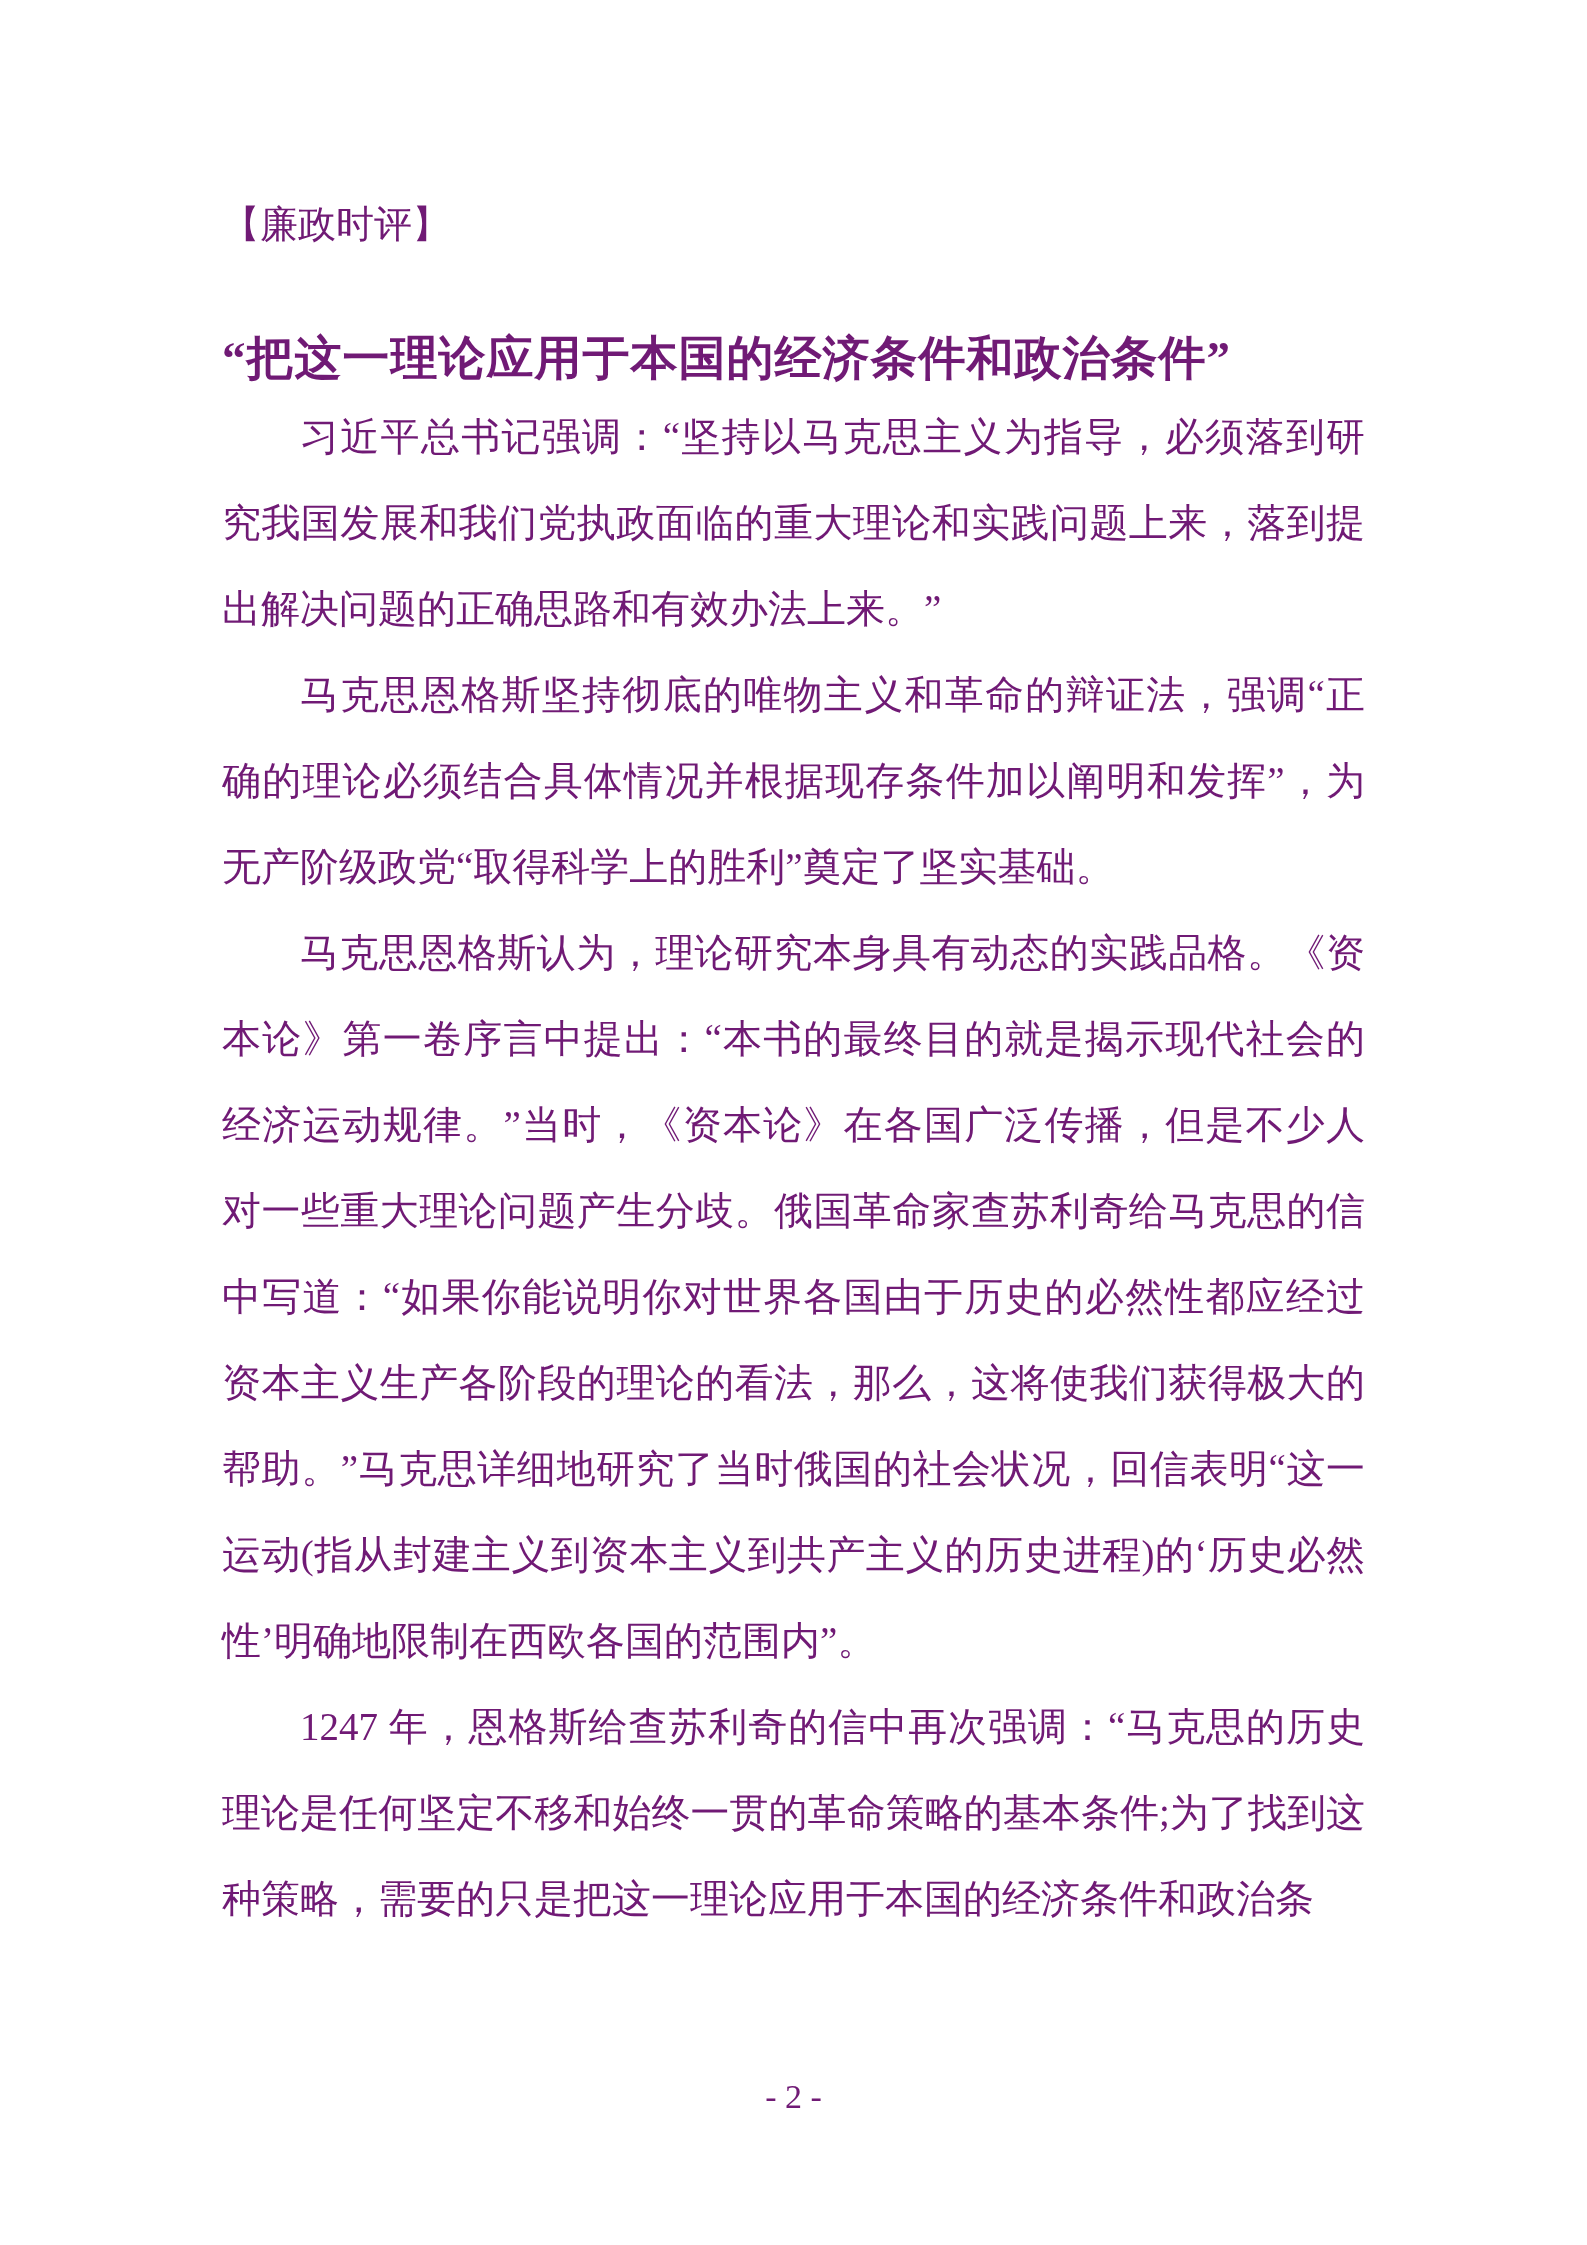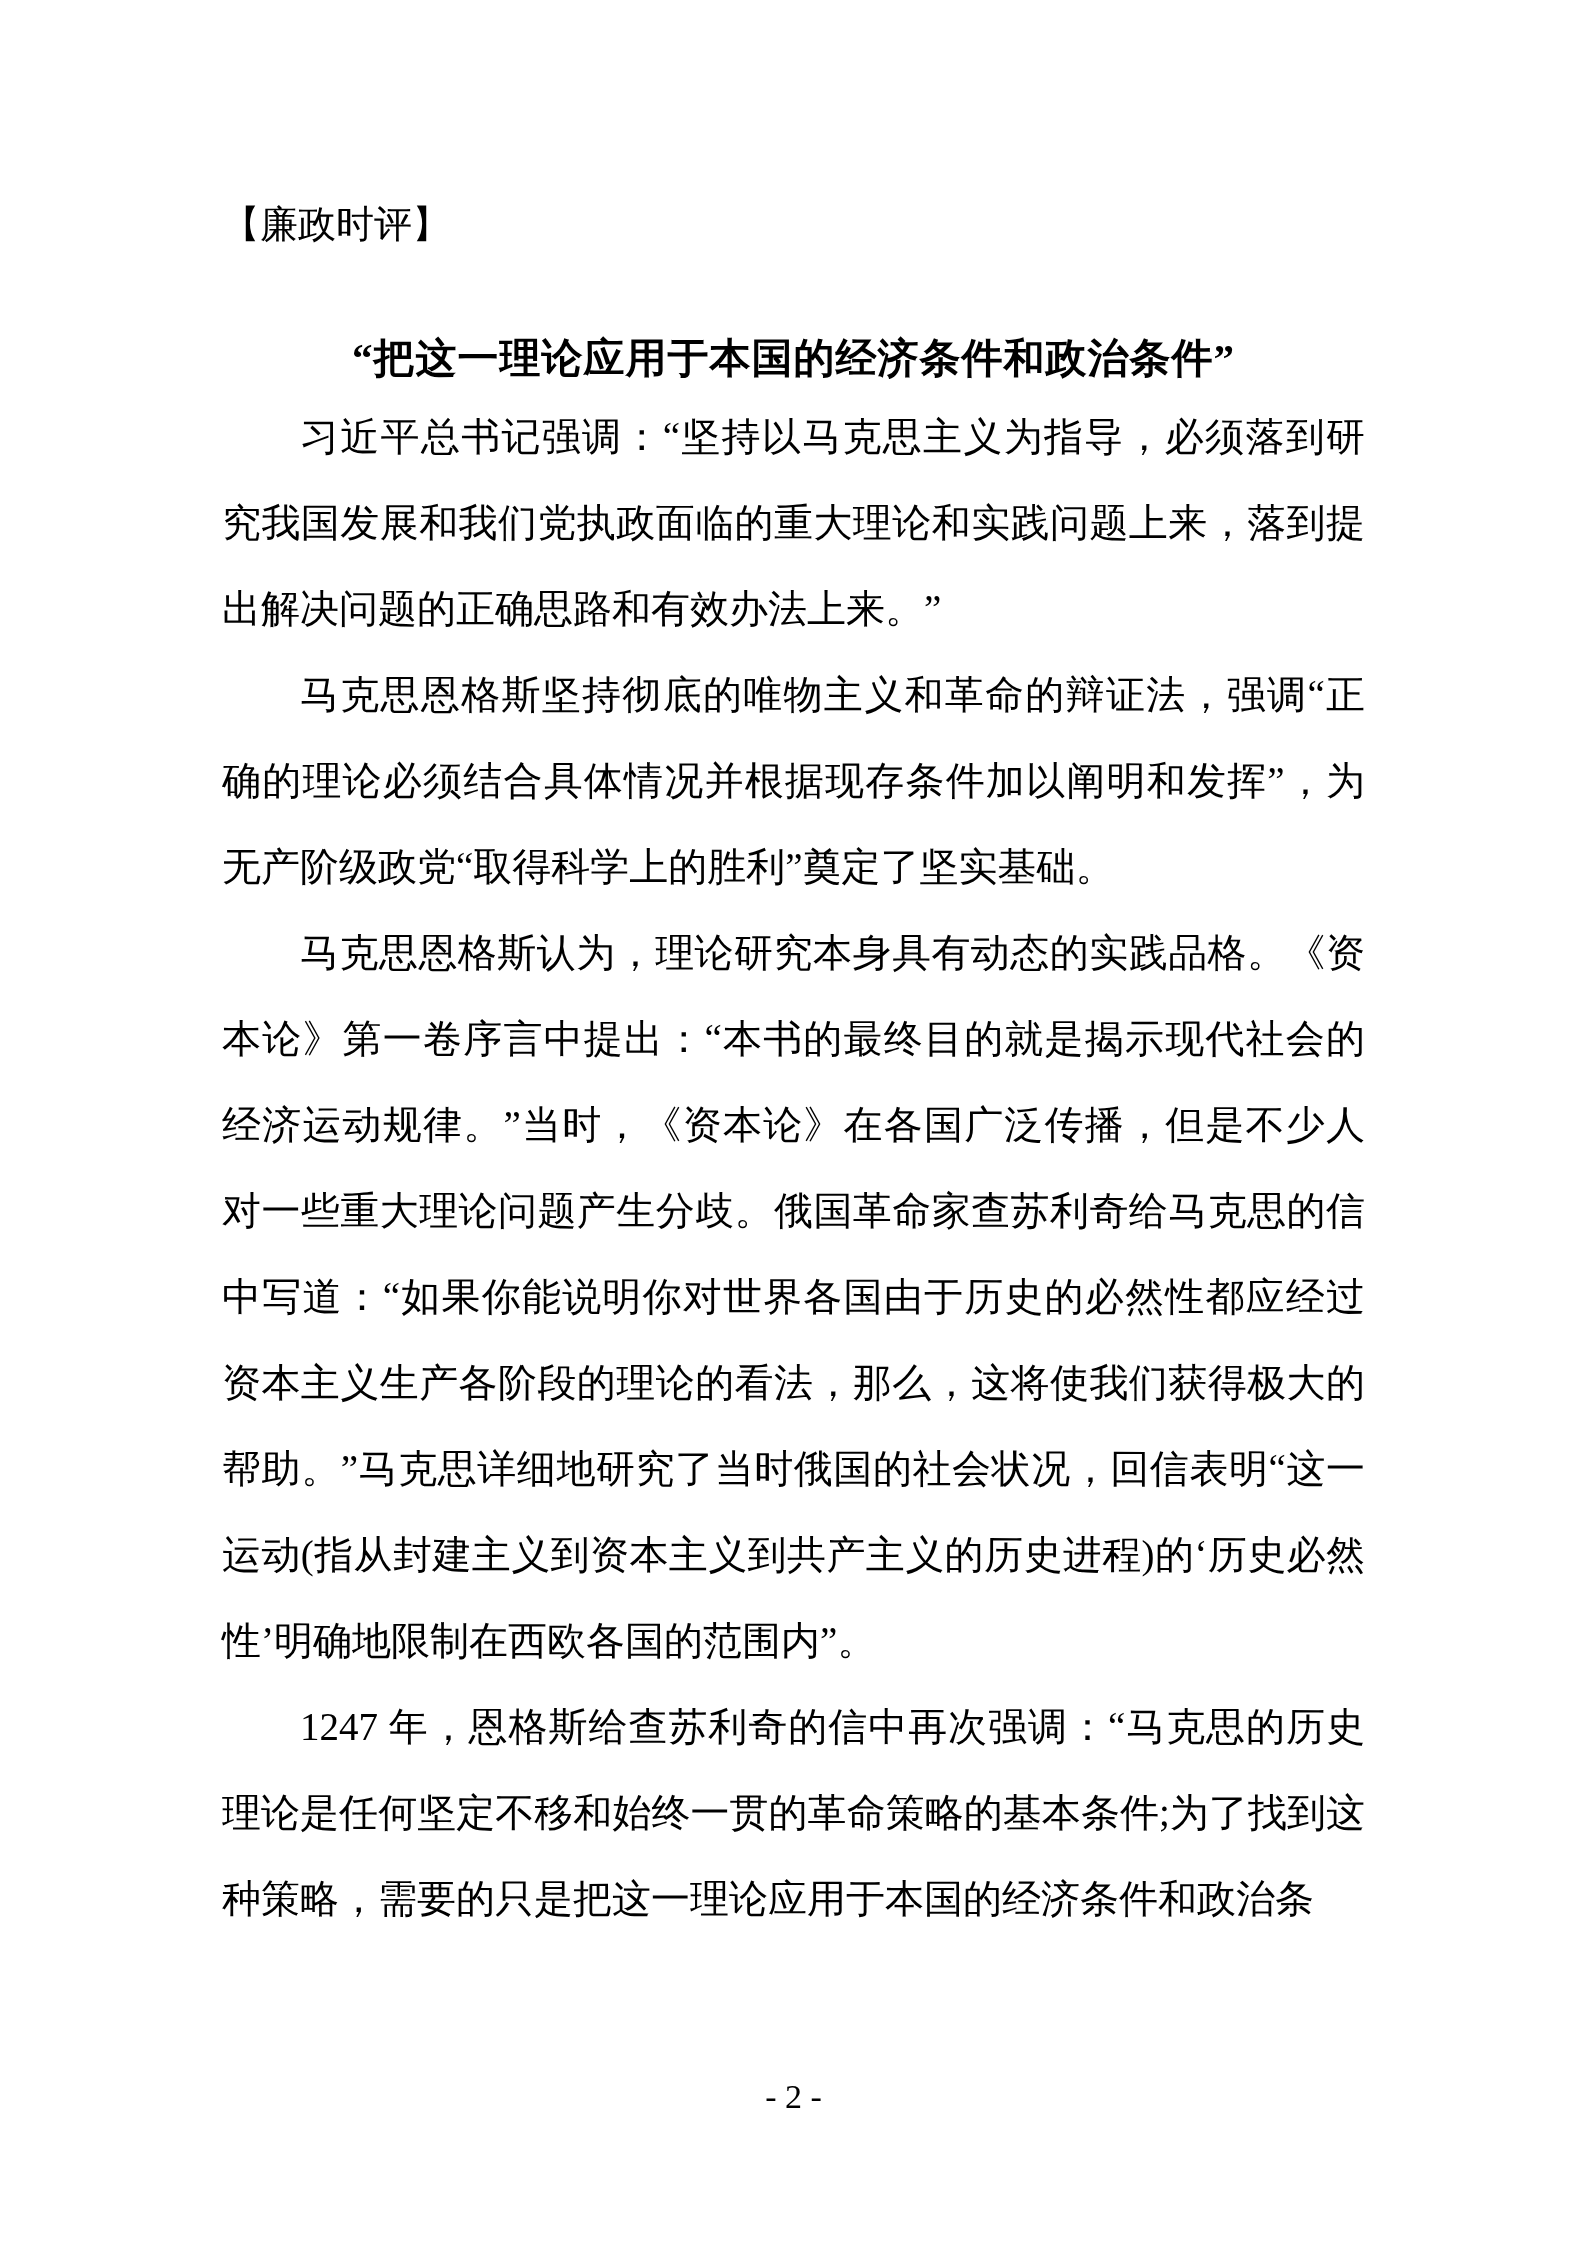--- a/index.html
+++ b/index.html
@@ -3,42 +3,42 @@
 <meta charset="utf-8">
 <style>
   * { margin: 0; padding: 0; box-sizing: border-box; }
   html, body { background: #ffffff; }
   .page {
     position: relative;
     width: 1587px;
     height: 2245px;
     background: #ffffff;
     overflow: hidden;
-    color: #000000;
+    color: #701a75;
     font-family: "Liberation Serif", "DejaVu Serif", serif;
   }
   .content {
     position: absolute;
     left: 222px;
     top: 0;
     width: 1143px;
   }
   .section-tag {
     margin-top: 200px;
     font-size: 38px;
     line-height: 48px;
     font-weight: 400;
     text-align: left;
   }
   .title {
     margin-top: 74px;
-    font-size: 41px;
+    font-size: 47px;
     line-height: 72px;
     font-weight: 700;
-    text-align: center;
+    text-align: left;
     letter-spacing: 1px;
   }
   .body-text p {
     font-size: 39px;
     line-height: 86px;
     text-align: justify;
     text-justify: inter-ideograph;
     text-indent: 2em;
     margin: 0;
   }

